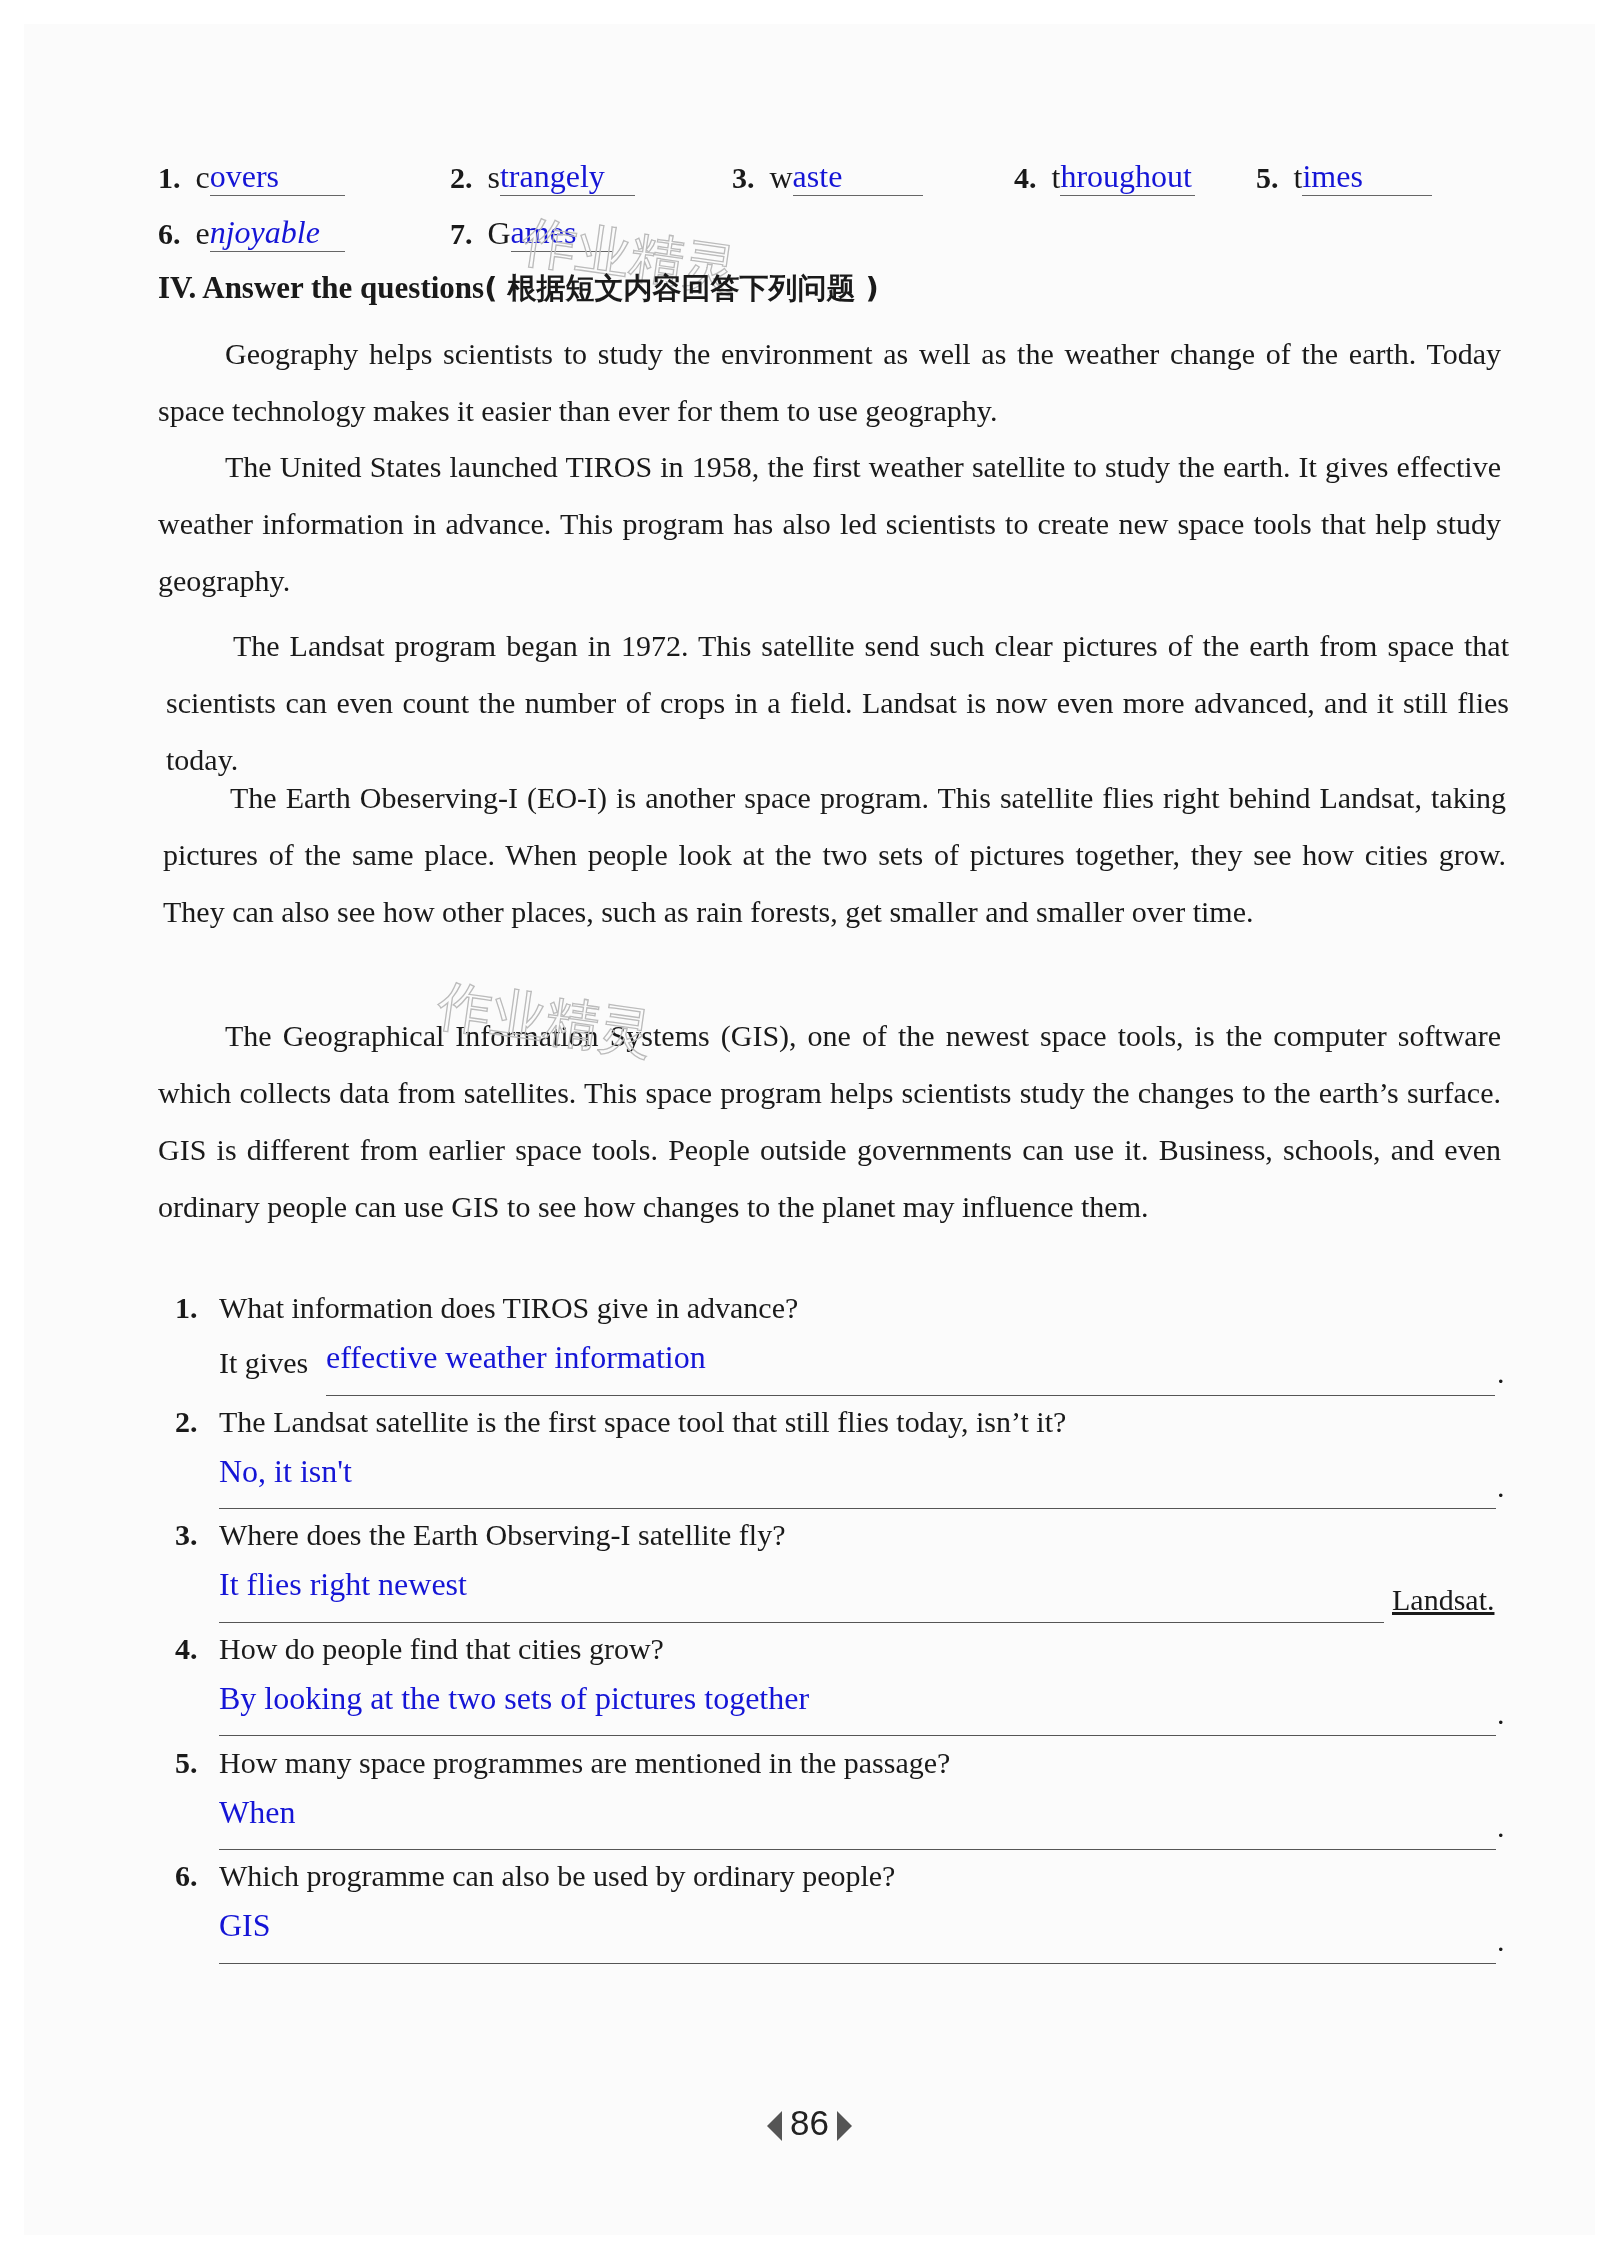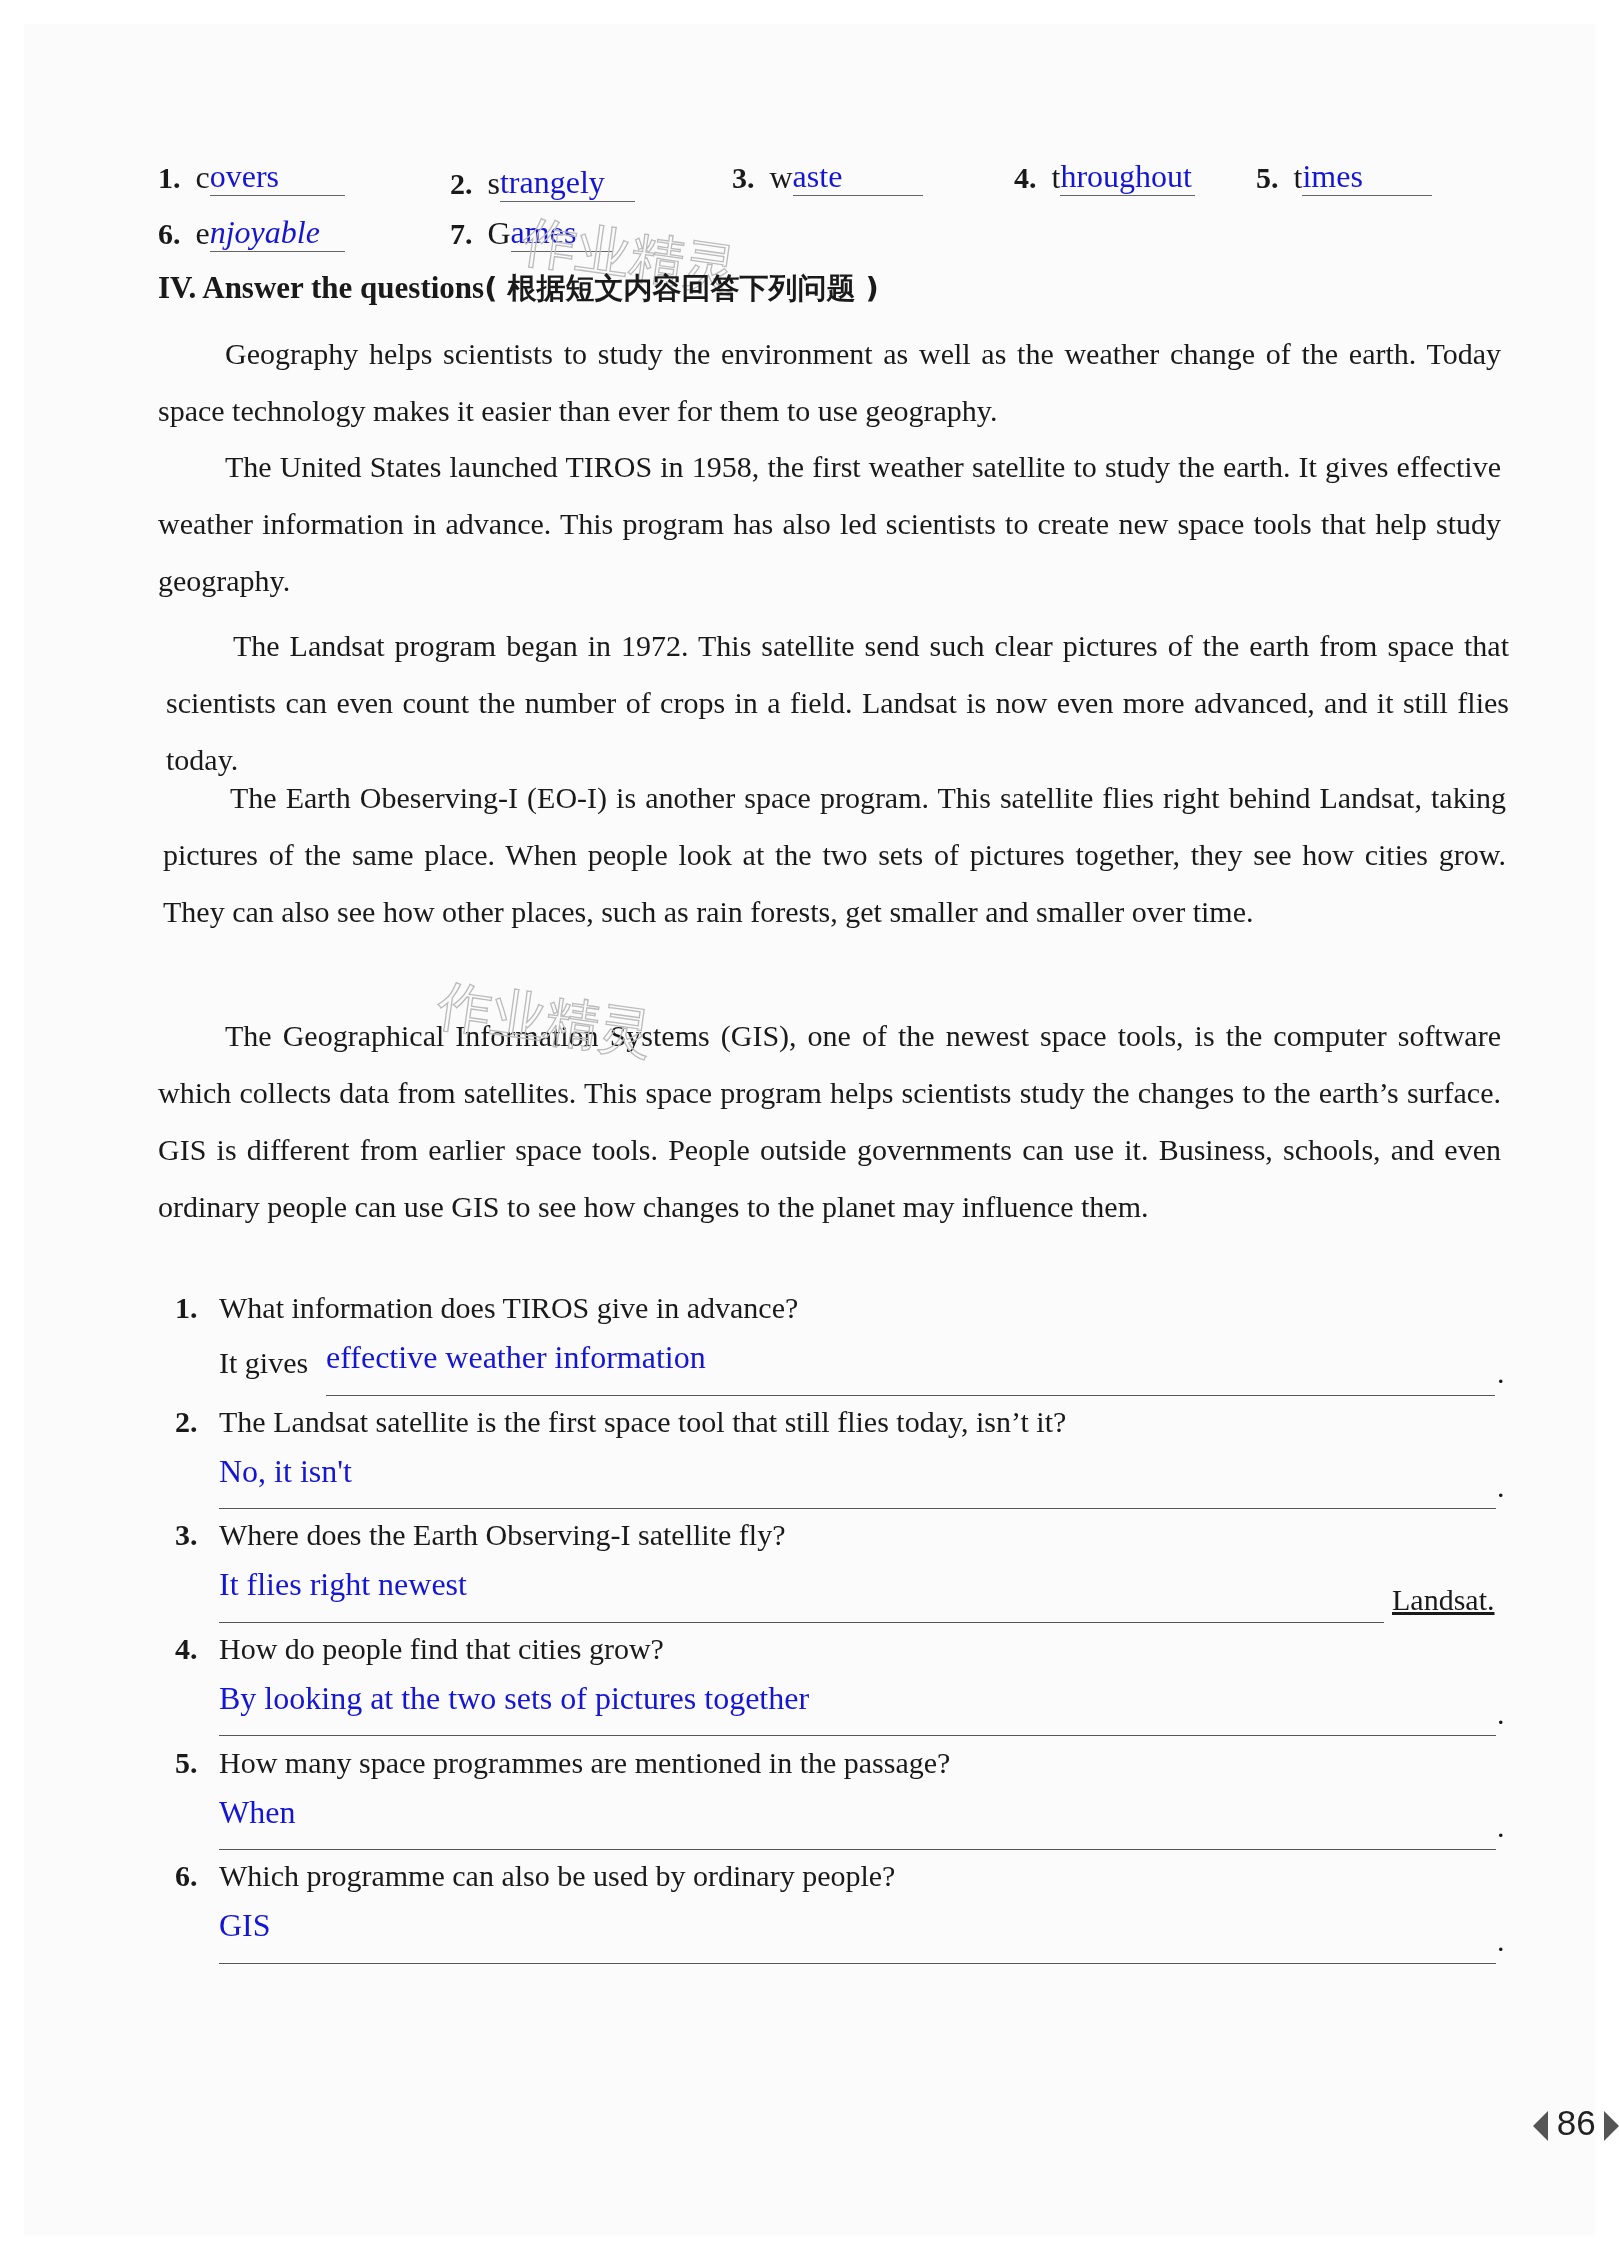--- a/index.html
+++ b/index.html
@@ -12,34 +12,34 @@
   .blank .ans { position:absolute; left:0; bottom:0; white-space:nowrap; }
   .fill-item { position:absolute; font-size:32px; white-space:nowrap; }
   .fill-item .num { margin-right:15px; }
   .section-title { position:absolute; left:158px; top:269px; font-size:31px; font-weight:bold; white-space:nowrap; }
   .para { position:absolute; left:158px; width:1343px; font-size:30px; line-height:57px; text-align:justify; text-indent:67px; }
   .q { position:absolute; left:175px; font-size:30px; white-space:nowrap; }
   .q .num { display:inline-block; width:44px; }
   .answer-line { position:absolute; border-bottom:1.7px solid #555; }
   .answer-text { position:absolute; color:#1515d6; font-size:32px; white-space:nowrap; }
   .dot { position:absolute; font-size:30px; }
-  .footer { position:absolute; left:0; width:1619px; top:2103px; text-align:right; font-family:"Liberation Sans", "DejaVu Sans", sans-serif; font-size:35px; color:#222; }
+  .footer { position:absolute; left:0; width:1619px; top:2103px; text-align:center; font-family:"Liberation Sans", "DejaVu Sans", sans-serif; font-size:35px; color:#222; }
   .tri-l { display:inline-block; width:0; height:0; border-top:15px solid transparent; border-bottom:15px solid transparent; border-right:15px solid #555; vertical-align:middle; margin-right:8.4px; }
   .tri-r { display:inline-block; width:0; height:0; border-top:15px solid transparent; border-bottom:15px solid transparent; border-left:15px solid #555; vertical-align:middle; margin-left:8.4px; }
   .watermark { position:absolute; font-size:54px; color:transparent; -webkit-text-stroke:1.3px #bbb; font-family:"DejaVu Sans", sans-serif; transform:rotate(8deg); white-space:nowrap; }
 </style>
 </head>
 <body>
 
 <div class="page"></div>
 
 <div class="fill-item" style="left:158px; top:158px;">
   <span class="num">1.</span><span>c</span><span class="blank" style="width:135px;"><span class="ans">overs</span></span>
 </div>
-<div class="fill-item" style="left:450px; top:164px;">
+<div class="fill-item" style="left:450px; top:158px;">
   <span class="num">2.</span><span>s</span><span class="blank" style="width:135px;"><span class="ans">trangely</span></span>
 </div>
 <div class="fill-item" style="left:732px; top:158px;">
   <span class="num">3.</span><span>w</span><span class="blank" style="width:130px;"><span class="ans">aste</span></span>
 </div>
 <div class="fill-item" style="left:1014px; top:158px;">
   <span class="num">4.</span><span>t</span><span class="blank" style="width:135px;"><span class="ans">hroughout</span></span>
 </div>
 <div class="fill-item" style="left:1256px; top:158px;">
   <span class="num">5.</span><span>t</span><span class="blank" style="width:130px;"><span class="ans">imes</span></span>

